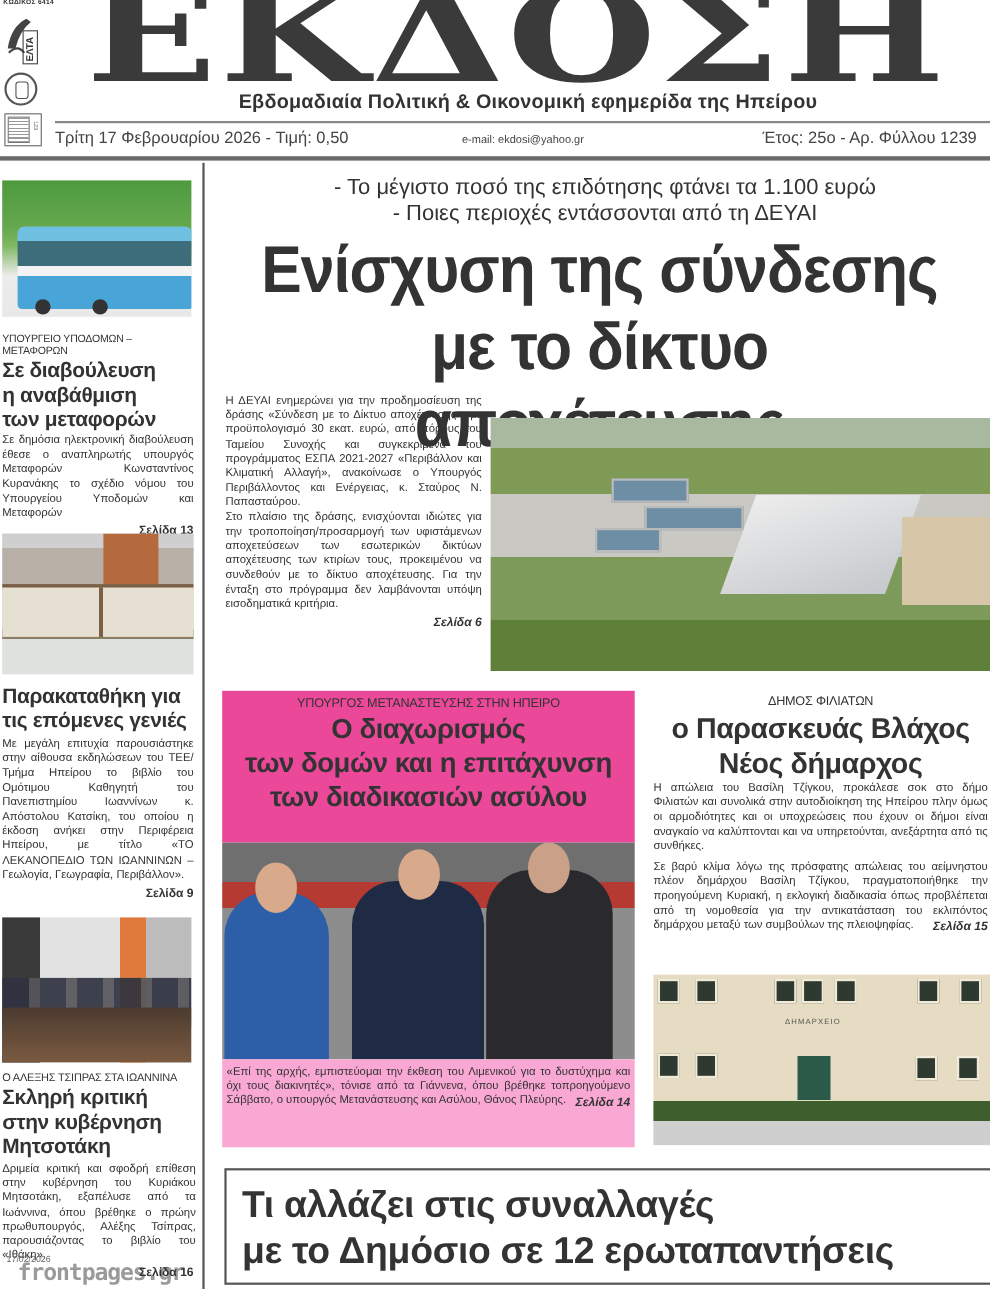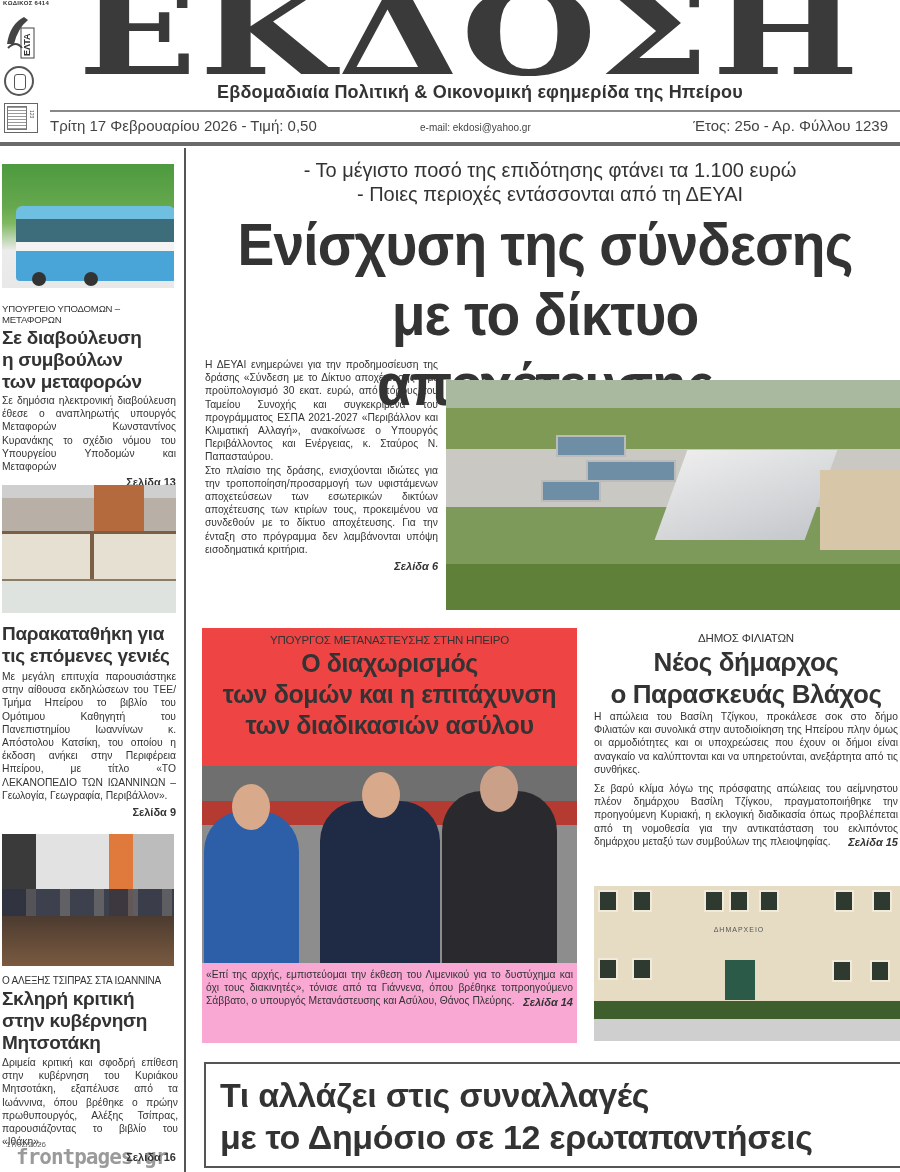--- a/index.html
+++ b/index.html
@@ -57,21 +57,21 @@
   .page-ref { font-size: 11px; font-weight: bold; color: #333; text-align: right; }
   .page-ref.italic { font-style: italic; }
 
   .block { position: absolute; }
 
   
   .lead-sub { position: absolute; left: 200px; top: 158px; width: 700px; text-align: center; font-size: 20px; color: #333; line-height: 24px; }
   .lead-head { position: absolute; left: 190px; top: 210px; width: 710px; text-align: center; font-size: 60px; font-weight: bold; color: #333; line-height: 70px; letter-spacing: -1px; transform: scaleX(0.92); transform-origin: center; }
 
   
-  .graybox { position: absolute; left: 202px; top: 628px; width: 375px; height: 138px; background: #ef4444; }
+  .graybox { position: absolute; left: 202px; top: 628px; width: 375px; height: 138px; background: #ec4899; }
   .graycap { position: absolute; left: 202px; top: 963px; width: 375px; height: 80px; background: #f9a8d4; padding: 5px 4px; }
 
   
   .bottom-box { position: absolute; left: 204px; top: 1062px; width: 767px; height: 106px; border: 2px solid #555; }
   .bottom-box .h { position: absolute; left: 14px; top: 10px; font-size: 34px; font-weight: bold; color: #333; line-height: 42px; letter-spacing: -0.3px; }
   .bottom-box .p { position: absolute; right: 8px; bottom: 8px; font-size: 10px; font-style: italic; color: #333; }
 
   .watermark { position: absolute; left: 16px; top: 1145px; font-family: "DejaVu Sans Mono", monospace; font-weight: bold; font-size: 21px; color: #9a9a9a; letter-spacing: -1px; }
   .watermark-date { position: absolute; left: 6px; top: 1140px; font-size: 8px; color: #666; }
 </style>
@@ -105,21 +105,21 @@
 
 <div class="photo ph-bus" style="left:2px; top:164px; width:172px; height:124px;">
   <div class="bus"></div>
   <div class="wheel" style="left:30px;"></div>
   <div class="wheel" style="left:82px;"></div>
 </div>
 <div class="block" style="left:2px; top:303px; width:174px;">
   <div class="kicker" style="font-size:9.6px;">ΥΠΟΥΡΓΕΙΟ ΥΠΟΔΟΜΩΝ – ΜΕΤΑΦΟΡΩΝ</div>
   <div class="lhead" style="margin-top:2px;">
     <div>Σε διαβούλευση</div>
-    <div>η συμβούλων</div>
+    <div>η αναβάθμιση</div>
     <div>των μεταφορών</div>
   </div>
   <div class="body" style="margin-top:1px;">Σε δημόσια ηλεκτρονική διαβούλευση έθεσε ο αναπληρωτής υπουργός Μεταφορών Κωνσταντίνος Κυρανάκης το σχέδιο νόμου του Υπουργείου Υποδομών και Μεταφορών</div>
   <div class="page-ref" style="margin-top:3px;">Σελίδα 13</div>
 </div>
 
 <div class="photo ph-panel" style="left:2px; top:485px; width:174px; height:128px;">
   <div class="door"></div>
   <div class="desk"></div>
 </div>
@@ -189,22 +189,22 @@
     <div class="head" style="left:278px; top:0px; background:#caa088;"></div>
 </div>
 <div class="graycap">
   <div class="body">«Επί της αρχής, εμπιστεύομαι την έκθεση του Λιμενικού για το δυστύχημα και όχι τους διακινητές», τόνισε από τα Γιάννενα, όπου βρέθηκε τοπροηγούμενο Σάββατο, ο υπουργός Μετανάστευσης και Ασύλου, Θάνος Πλεύρης.</div>
   <div class="page-ref italic" style="margin-top:-12px;">Σελίδα 14</div>
 </div>
 
 <div class="block" style="left:594px; top:632px; width:304px;">
   <div class="kicker" style="text-align:center; font-size:11.5px;">ΔΗΜΟΣ ΦΙΛΙΑΤΩΝ</div>
   <div style="text-align:center; font-size:26px; font-weight:bold; color:#333; line-height:32px; margin-top:2px; letter-spacing:-0.4px;">
+    <div>ο Παρασκευάς Βλάχος</div>
     <div>Νέος δήμαρχος</div>
-    <div>ο Παρασκευάς Βλάχος</div>
   </div>
   <div class="body">Η απώλεια του Βασίλη Τζίγκου, προκάλεσε σοκ στο δήμο Φιλιατών και συνολικά στην αυτοδιοίκηση της Ηπείρου πλην όμως οι αρμοδιότητες και οι υποχρεώσεις που έχουν οι δήμοι είναι αναγκαίο να καλύπτονται και να υπηρετούνται, ανεξάρτητα από τις συνθήκες.</div>
   <div class="body" style="margin-top:6px;">Σε βαρύ κλίμα λόγω της πρόσφατης απώλειας του αείμνηστου πλέον δημάρχου Βασίλη Τζίγκου, πραγματοποιήθηκε την προηγούμενη Κυριακή, η εκλογική διαδικασία όπως προβλέπεται από τη νομοθεσία για την αντικατάσταση του εκλιπόντος δημάρχου μεταξύ των συμβούλων της πλειοψηφίας.</div>
   <div class="page-ref italic" style="margin-top:-12px;">Σελίδα 15</div>
 </div>
 <div class="photo ph-town" style="left:594px; top:886px; width:306px; height:155px;">
   <div class="win" style="left:4px; top:4px;"></div>
   <div class="win" style="left:38px; top:4px;"></div>
   <div class="win" style="left:110px; top:4px;"></div>
   <div class="win" style="left:135px; top:4px;"></div>

